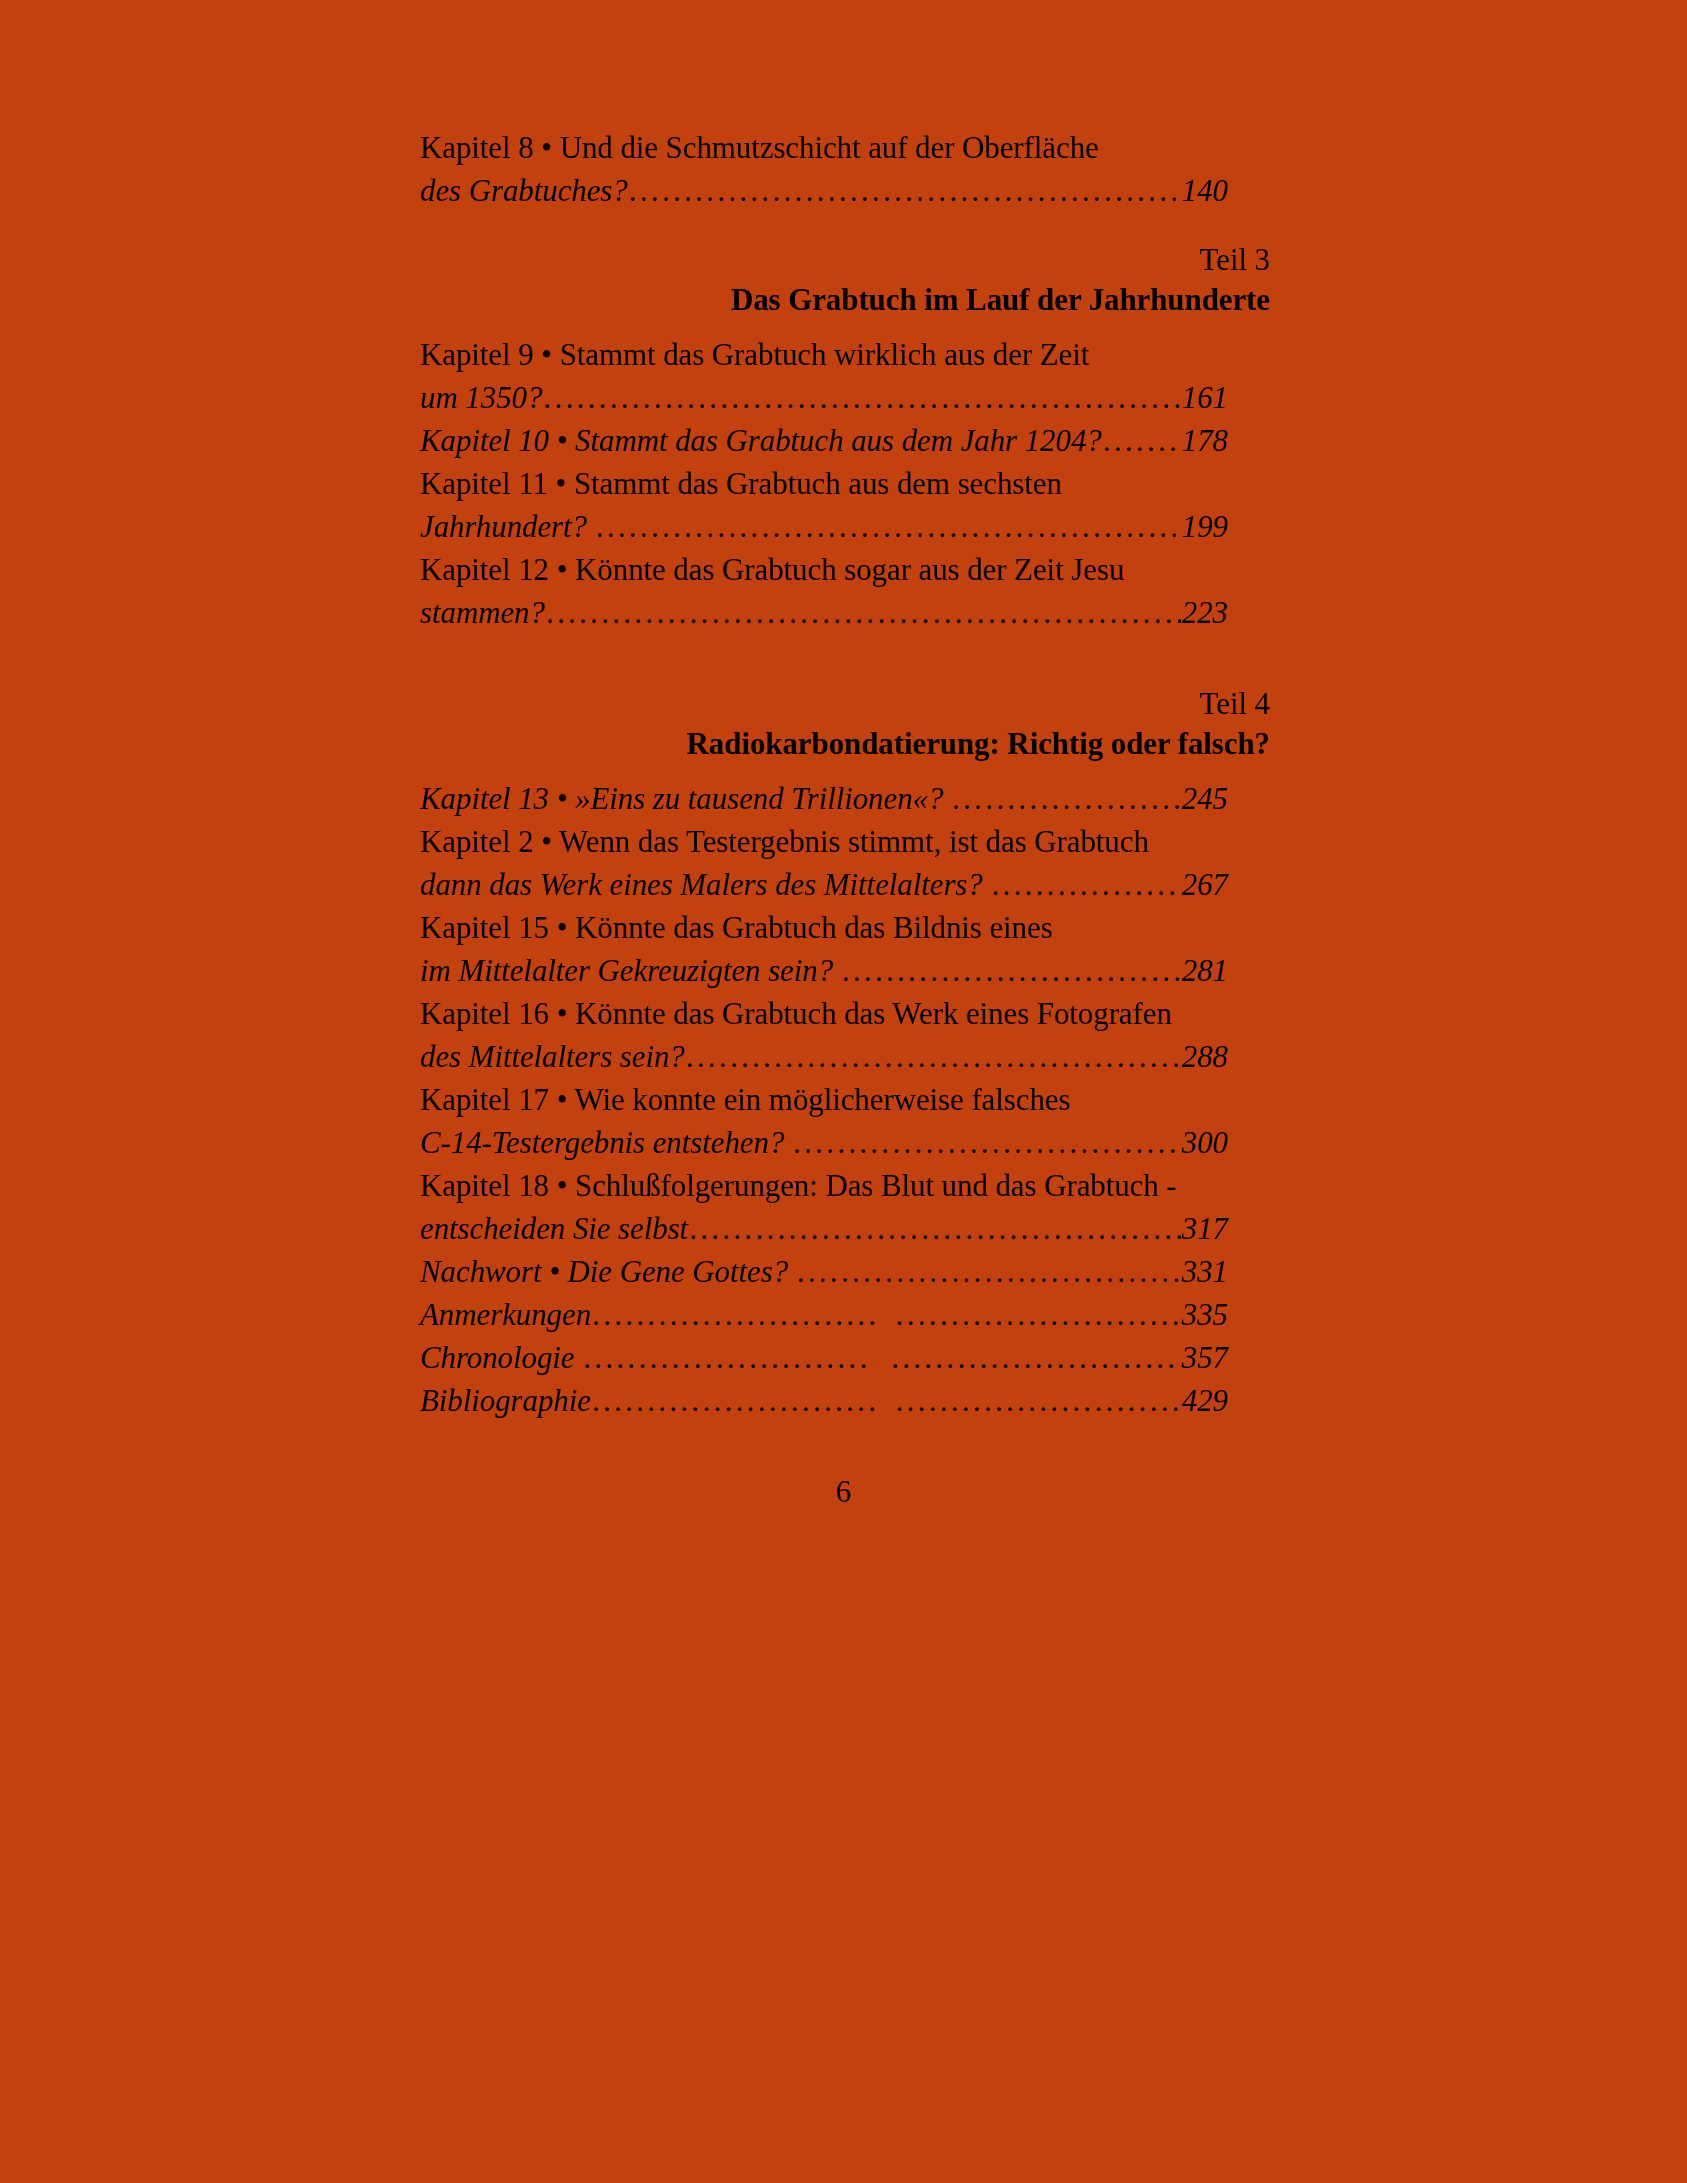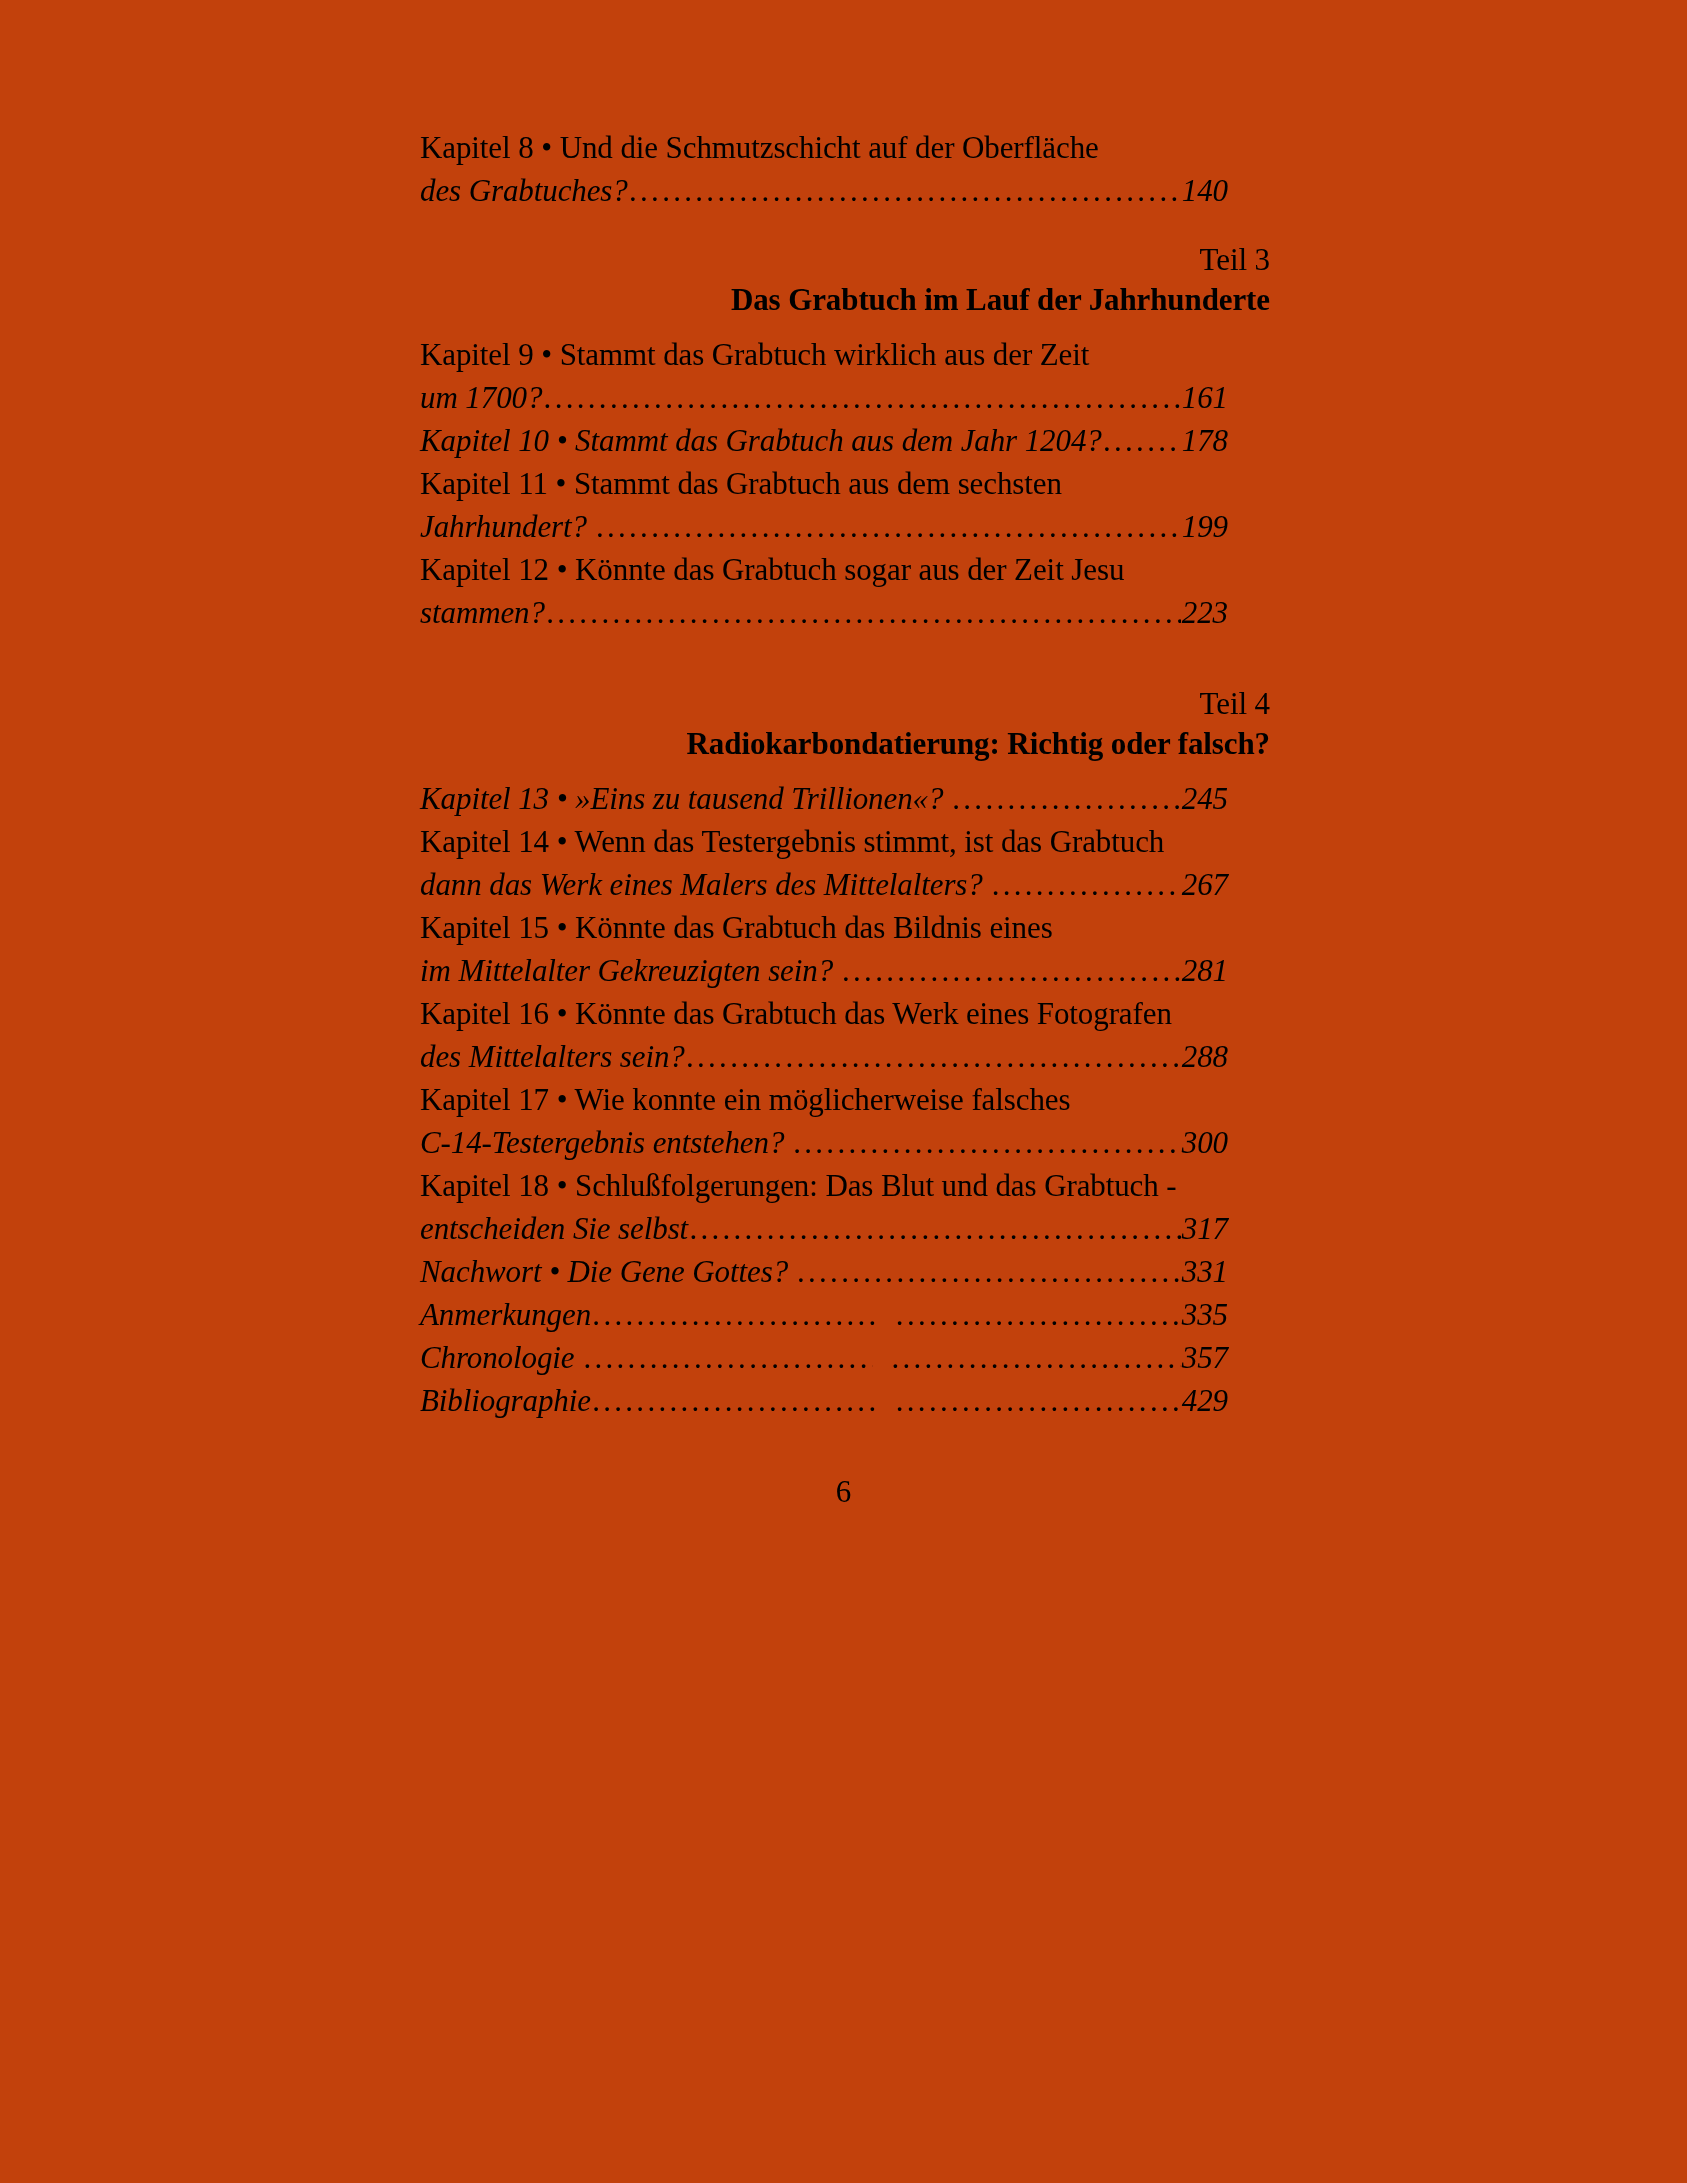--- a/index.html
+++ b/index.html
@@ -74,21 +74,21 @@
     </div>
 
     <section class="part teil3">
       <div class="part-label">Teil 3</div>
       <div class="part-title">Das Grabtuch im Lauf der Jahrhunderte</div>
     </section>
 
     <div class="entry">
       <div class="entry-line">Kapitel 9 • Stammt das Grabtuch wirklich aus der Zeit</div>
       <div class="entry-line leaderline">
-        <span class="label">um 1700?</span>
+        <span class="label">um 1350?</span>
         <span class="leader"></span>
         <span class="pagenum">161</span>
       </div>
     </div>
 
     <div class="entry">
       <div class="entry-line leaderline">
         <span class="label">Kapitel 10 • Stammt das Grabtuch aus dem Jahr 1204?</span>
         <span class="leader"></span>
         <span class="pagenum">178</span>
@@ -120,21 +120,21 @@
 
     <div class="entry">
       <div class="entry-line leaderline">
         <span class="label">Kapitel 13 • »Eins zu tausend Trillionen«? </span>
         <span class="leader"></span>
         <span class="pagenum">245</span>
       </div>
     </div>
 
     <div class="entry">
-      <div class="entry-line">Kapitel 14 • Wenn das Testergebnis stimmt, ist das Grabtuch</div>
+      <div class="entry-line">Kapitel 2 • Wenn das Testergebnis stimmt, ist das Grabtuch</div>
       <div class="entry-line leaderline">
         <span class="label">dann das Werk eines Malers des Mittelalters? </span>
         <span class="leader"></span>
         <span class="pagenum">267</span>
       </div>
     </div>
 
     <div class="entry">
       <div class="entry-line">Kapitel 15 • Könnte das Grabtuch das Bildnis eines</div>
       <div class="entry-line leaderline">

